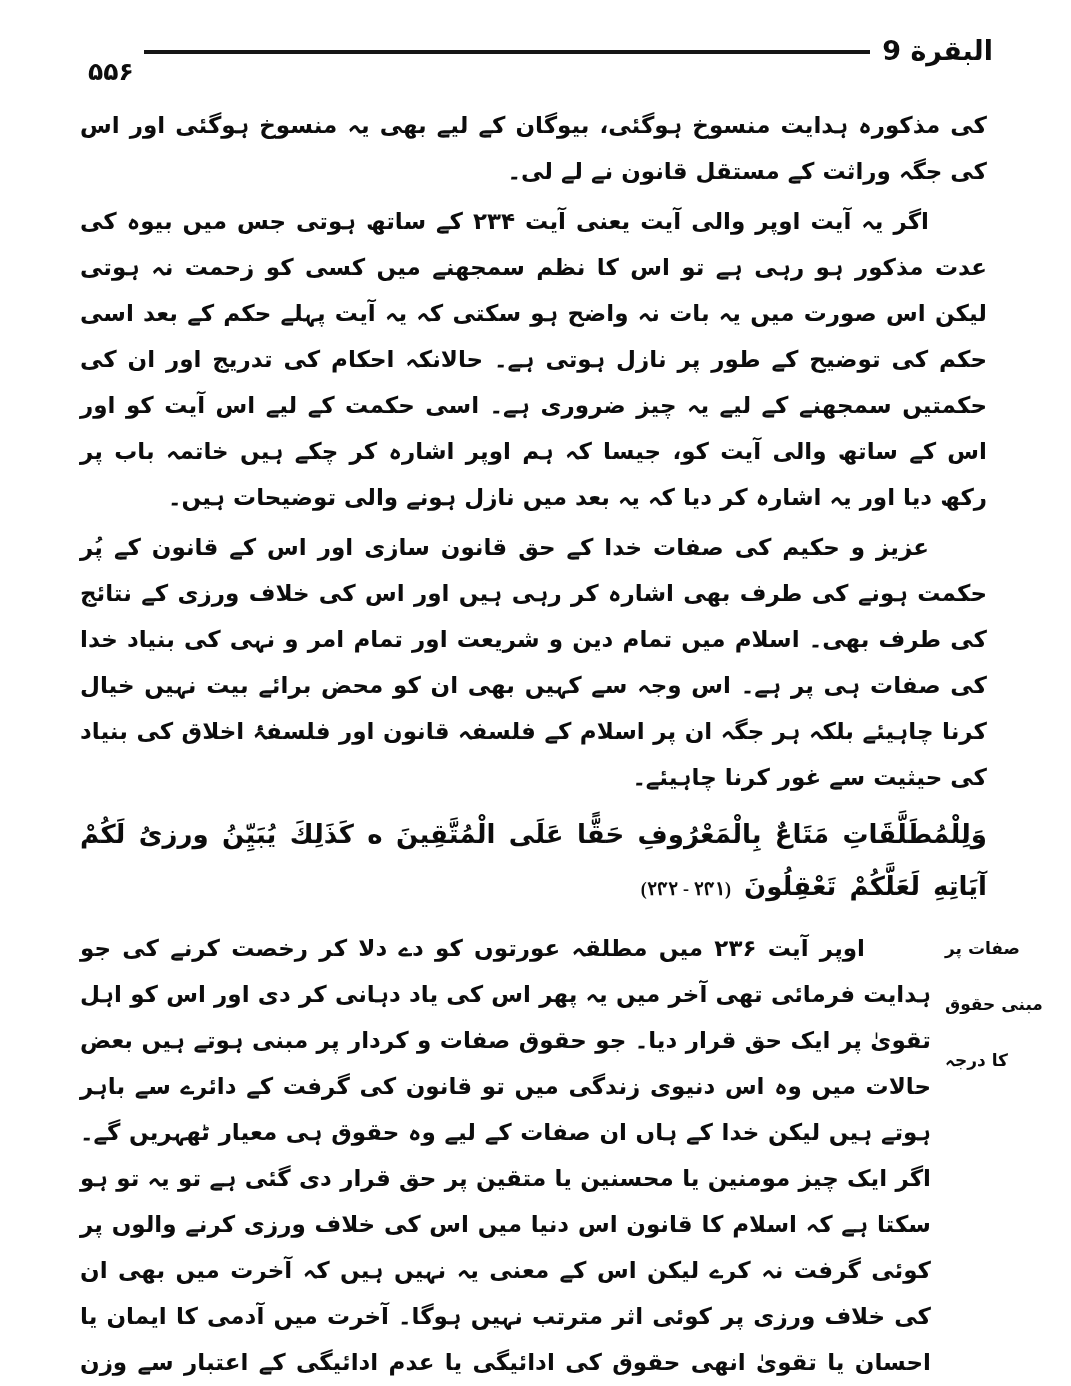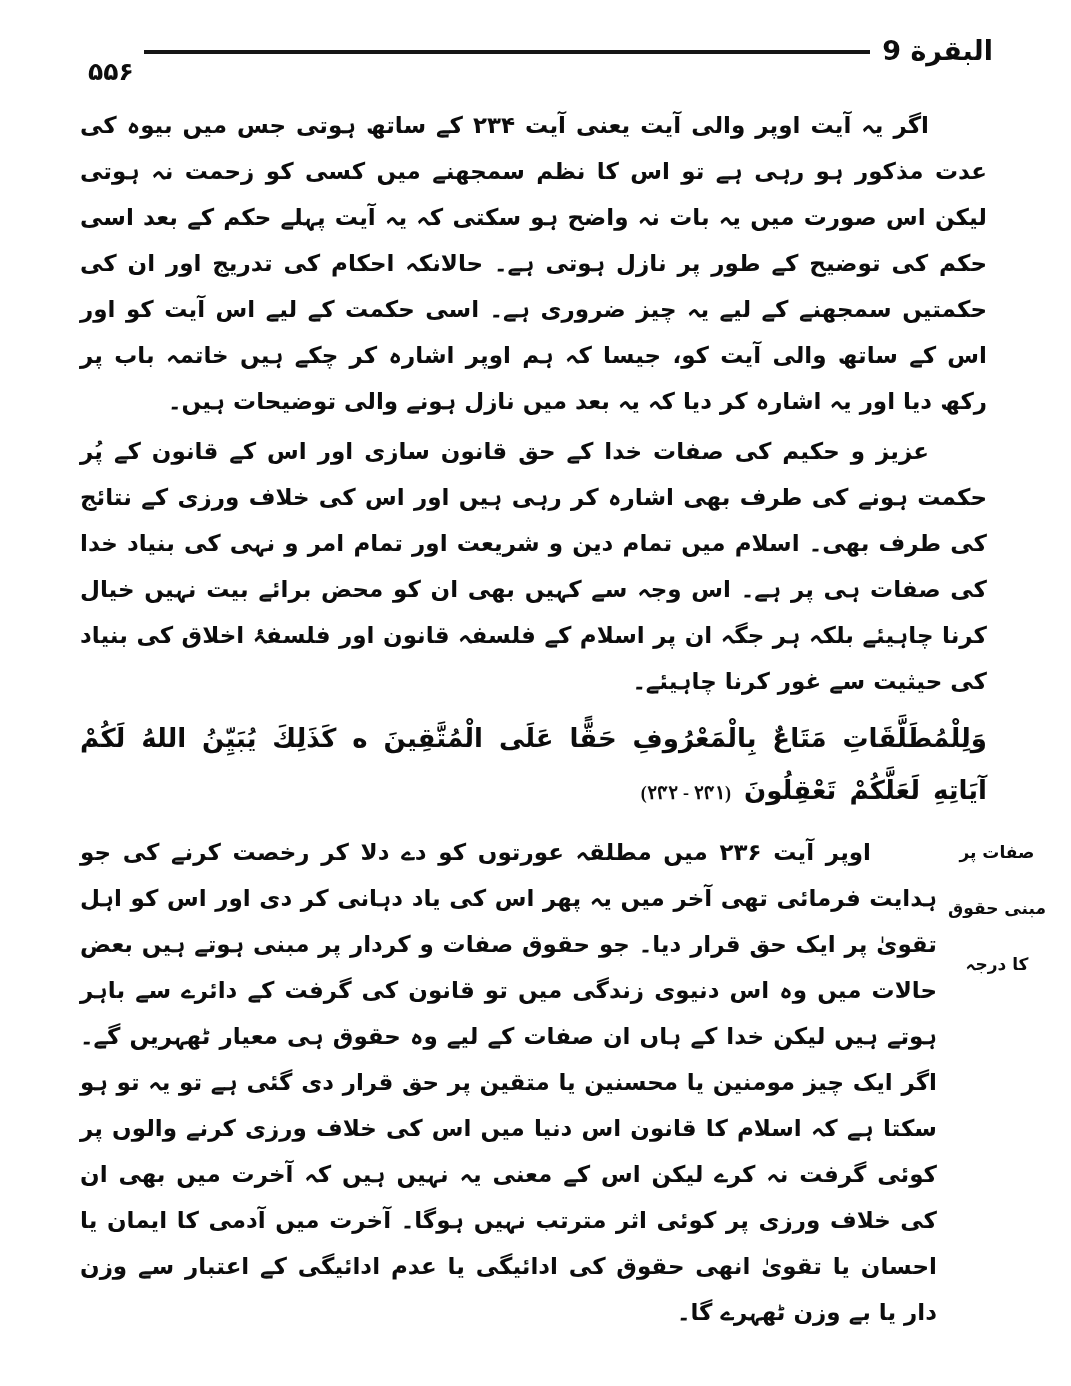--- a/index.html
+++ b/index.html
@@ -72,26 +72,26 @@
     white-space: nowrap;
     font-family: Liberation Serif, serif;
   }
   
   .noted-section {
     display: flex;
     align-items: flex-start;
   }
   .margin-col {
     width: 104px;
-    margin-left: 8px;
+    margin-left: 14px;
     margin-right: -62px; 
     flex: none;
     font-size: 17px;
     line-height: 26px;
-    text-align: center;
+    text-align: left;
     padding-top: 10px;
   }
   .margin-note {
     display: block;
     margin-bottom: 30px;
     white-space: nowrap;
   }
   .noted-text {
     flex: 1;
     min-width: 0;
@@ -106,27 +106,28 @@
 <div class="page">
 
   <div class="header">
     <div class="surah-title">البقرة 9</div>
     <div class="header-rule"></div>
     <div class="page-number">۵۵۶</div>
   </div>
 
   <div class="body">
 
+    <p class="para">کی مذکورہ ہدایت منسوخ ہوگئی، بیوگان کے لیے بھی یہ منسوخ ہوگئی اور اس کی جگہ وراثت کے مستقل قانون نے لے لی۔</p>
 
     <p class="para indent">اگر یہ آیت اوپر والی آیت یعنی آیت ۲۳۴ کے ساتھ ہوتی جس میں بیوہ کی عدت مذکور ہو رہی ہے تو اس کا نظم سمجھنے میں کسی کو زحمت نہ ہوتی لیکن اس صورت میں یہ بات نہ واضح ہو سکتی کہ یہ آیت پہلے حکم کے بعد اسی حکم کی توضیح کے طور پر نازل ہوتی ہے۔ حالانکہ احکام کی تدریج اور ان کی حکمتیں سمجھنے کے لیے یہ چیز ضروری ہے۔ اسی حکمت کے لیے اس آیت کو اور اس کے ساتھ والی آیت کو، جیسا کہ ہم اوپر اشارہ کر چکے ہیں خاتمہ باب پر رکھ دیا اور یہ اشارہ کر دیا کہ یہ بعد میں نازل ہونے والی توضیحات ہیں۔</p>
 
     <p class="para indent">عزیز و حکیم کی صفات خدا کے حق قانون سازی اور اس کے قانون کے پُر حکمت ہونے کی طرف بھی اشارہ کر رہی ہیں اور اس کی خلاف ورزی کے نتائج کی طرف بھی۔ اسلام میں تمام دین و شریعت اور تمام امر و نہی کی بنیاد خدا کی صفات ہی پر ہے۔ اس وجہ سے کہیں بھی ان کو محض برائے بیت نہیں خیال کرنا چاہیئے بلکہ ہر جگہ ان پر اسلام کے فلسفہ قانون اور فلسفۂ اخلاق کی بنیاد کی حیثیت سے غور کرنا چاہیئے۔</p>
 
     <p class="verse-block">
-      <span>وَلِلْمُطَلَّقَاتِ مَتَاعٌ بِالْمَعْرُوفِ حَقًّا عَلَى الْمُتَّقِينَ ه كَذَلِكَ يُبَيِّنُ اللهُ لَكُمْ آيَاتِهِ لَعَلَّكُمْ تَعْقِلُونَ</span>
+      <span>وَلِلْمُطَلَّقَاتِ مَتَاعٌ بِالْمَعْرُوفِ حَقًّا عَلَى الْمُتَّقِينَ ه كَذَلِكَ يُبَيِّنُ ورزیُ لَكُمْ آيَاتِهِ لَعَلَّكُمْ تَعْقِلُونَ</span>
       <span class="verse-citation">(۲۴۱ - ۲۴۲)</span>
     </p>
 
     <div class="noted-section">
       <div class="margin-col">
         <span class="margin-note">صفات پر</span>
         <span class="margin-note">مبنی حقوق</span>
         <span class="margin-note">کا درجہ</span>
       </div>
       <div class="noted-text">

